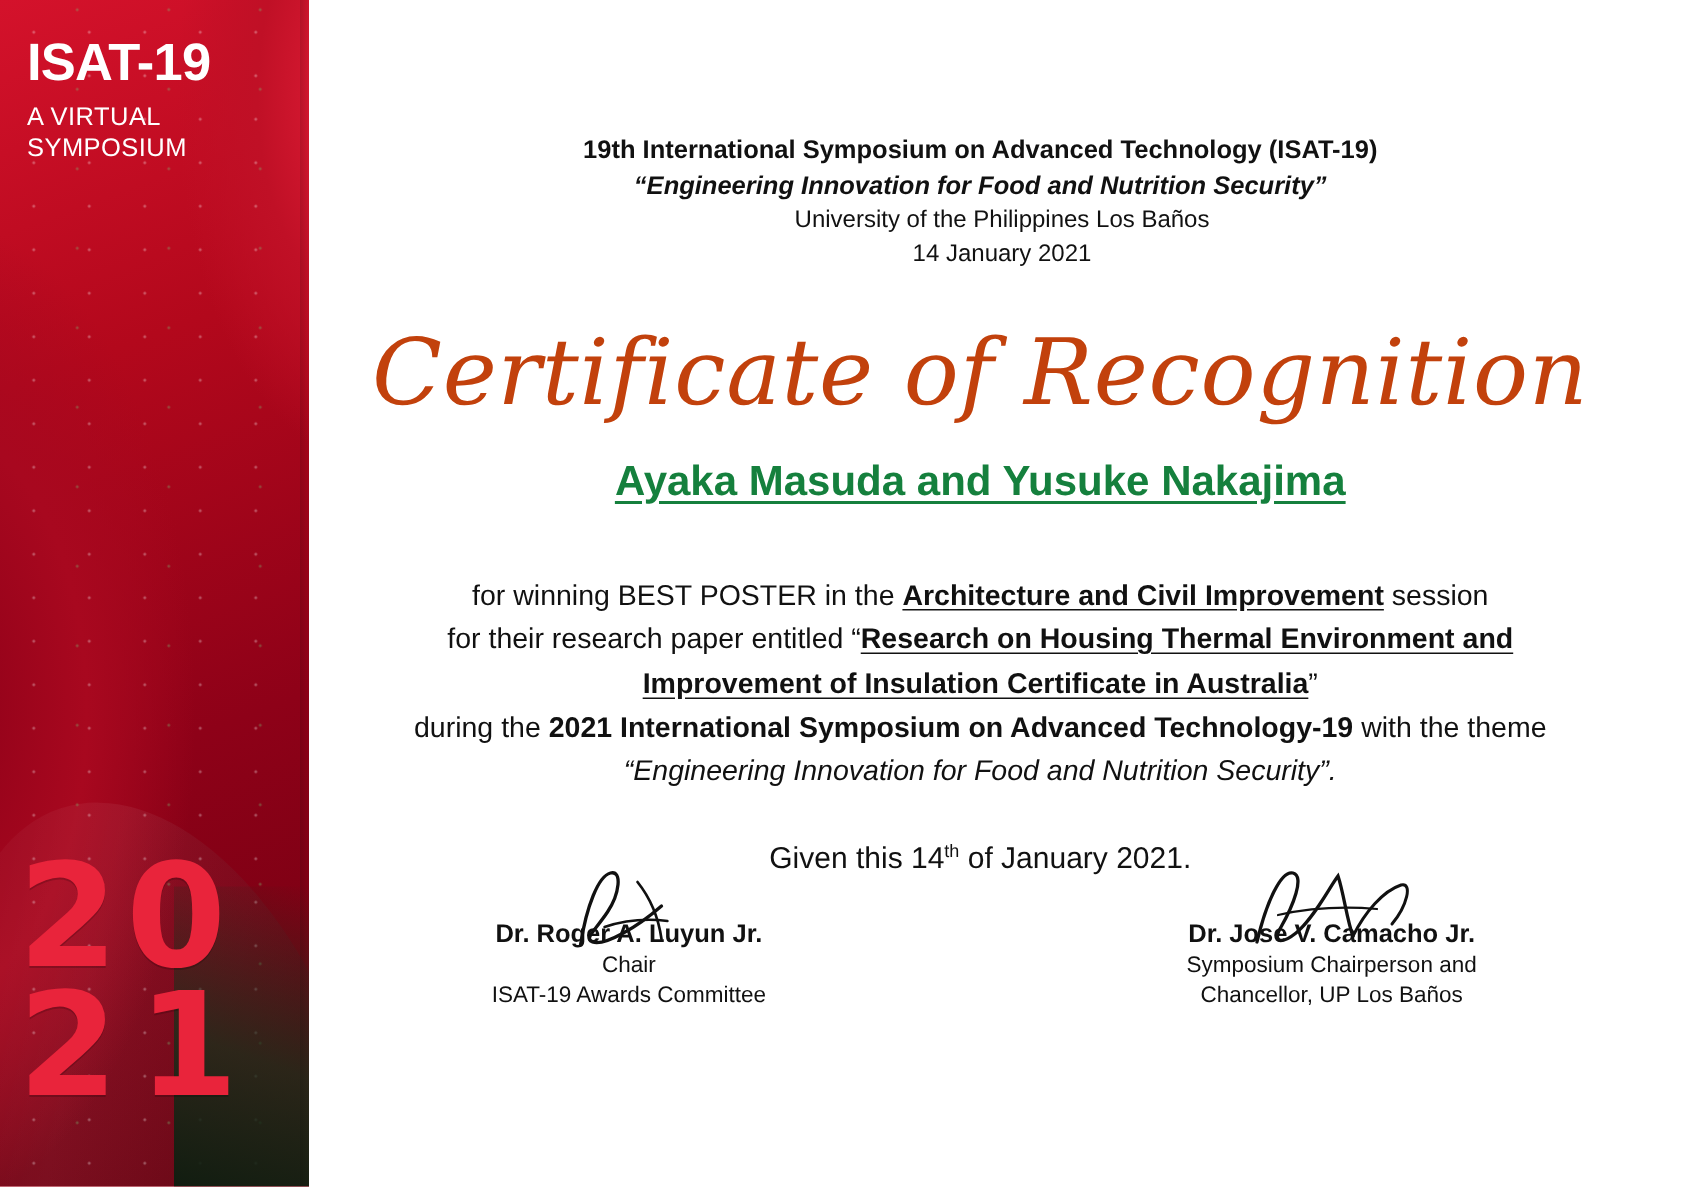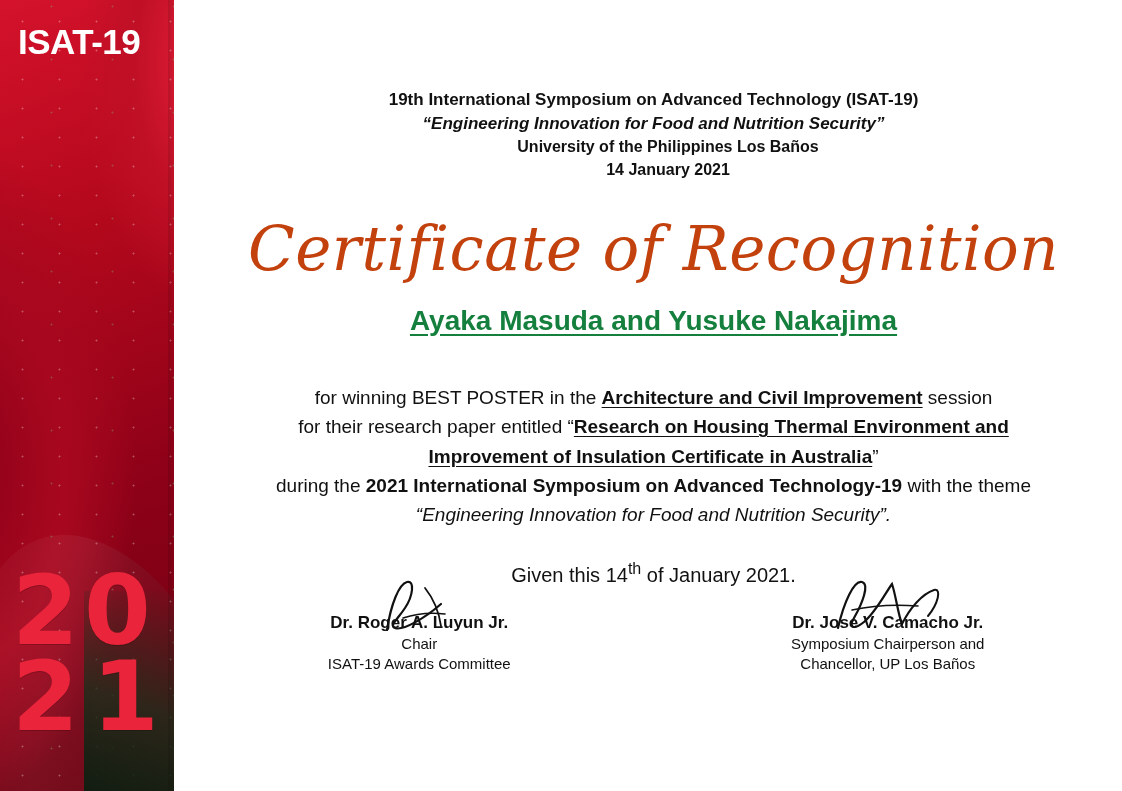--- a/index.html
+++ b/index.html
@@ -13,21 +13,21 @@
     position: relative;
     font-family: "Liberation Sans", sans-serif;
     overflow: hidden;
   }
 
   
   .left-band {
     position: absolute;
     left: 0;
     top: 0;
-    width: 174px;
+    width: 206px;
     height: 791px;
     overflow: hidden;
     background: #b3081c;
     text-decoration: underline;
   }
   .band-grad {
     position: absolute;
     inset: 0;
     background:
       radial-gradient(ellipse 180px 340px at 120% 8%, #e8203a 0%, #c01026 42%, rgba(180,8,28,0) 72%),
@@ -132,21 +132,21 @@
     font-weight: bold;
   }
   .header .h-line2 {
     font-size: 17px;
     font-weight: bold;
     font-style: italic;
   }
   .header .h-line3,
   .header .h-line4 {
     font-size: 16px;
-    font-weight: bold;
+    font-weight: normal;
     padding-left: 29px;
   }
 
   .title {
     margin-top: 36px;
     font-family: "DejaVu Serif", serif;
     font-style: italic;
     font-size: 61px;
     line-height: 1;
     letter-spacing: 0.5px;
@@ -178,21 +178,21 @@
     font-weight: bold;
     text-underline-offset: 3px;
   }
   .citation .b { font-weight: bold; }
   .citation .i { font-style: italic; }
 
   .given {
     margin-top: 30px;
     font-size: 20px;
   }
-  .given sup { font-size: 16px; }
+  .given sup { font-size: 12px; }
 
   
   .signatures {
     position: absolute;
     left: 0;
     top: 612px;
     width: 937px;
     display: flex;
     justify-content: space-around;
   }
@@ -225,20 +225,24 @@
 
 <div class="left-band">
   <div class="band-grad"></div>
   <div class="band-swoosh"></div>
   <div class="band-speckle"></div>
   <div class="band-dark-corner"></div>
   <div class="band-edge"></div>
 
   <div class="band-logo">
     <div class="isat">ISAT-19</div>
+    <div class="sub">
+      <div>A VIRTUAL</div>
+      <div>SYMPOSIUM</div>
+    </div>
   </div>
 
   <div class="band-year">
     <span class="y2a">2</span>
     <span class="y0">0</span>
     <span class="y2b">2</span>
     <span class="y1">1</span>
   </div>
 </div>
 

